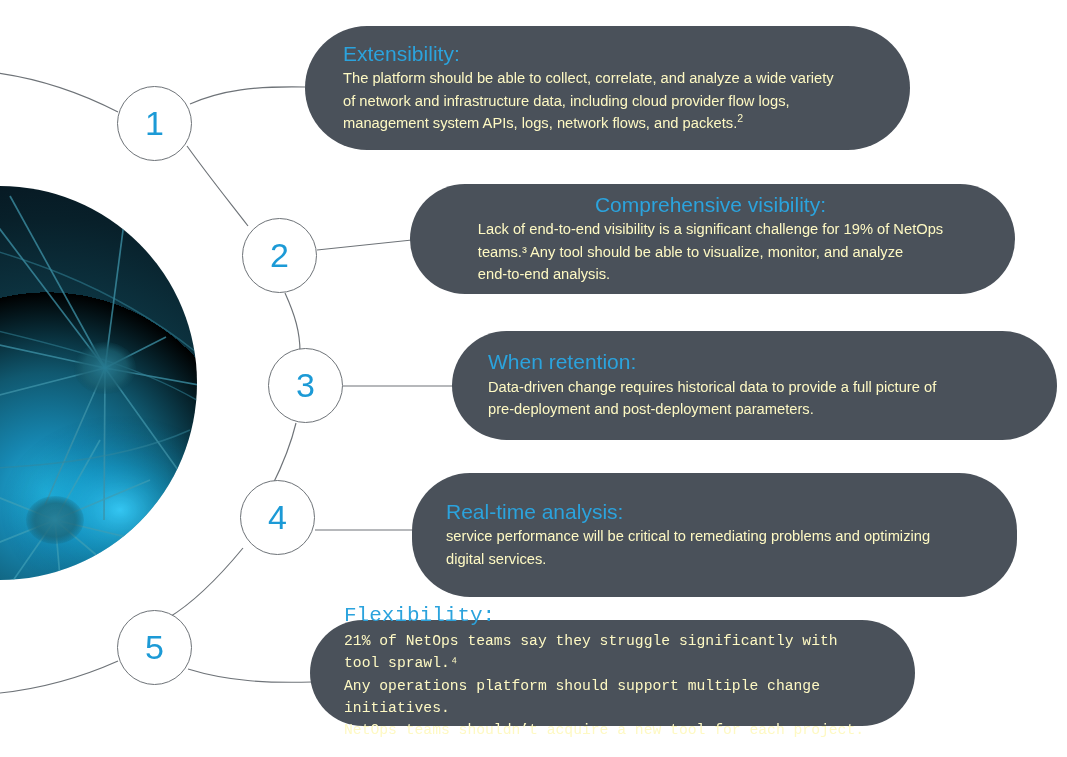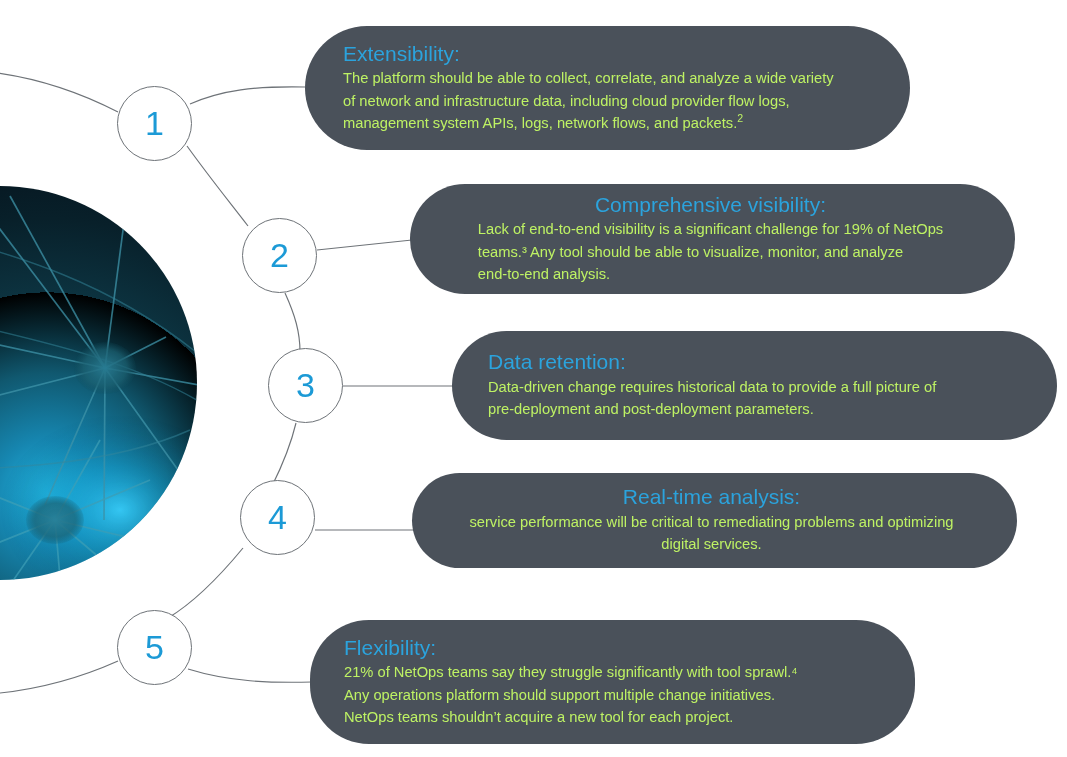--- a/index.html
+++ b/index.html
@@ -66,37 +66,37 @@
   }
   .card-title {
     color: #2ba3dd;
     font-size: 21px;
     line-height: 1.12;
     font-weight: 400;
     margin-bottom: 2px;
     white-space: nowrap;
   }
   .card-body {
-    color: #bef264;
+    color: #fef9c3;
     font-size: 14.7px;
     line-height: 1.52;
     font-weight: 400;
   }
   .card-body sup {
     font-size: 0.72em;
     vertical-align: super;
     line-height: 0;
   }
 
   
   #card-1 { left: 305px; top: 26px;  width: 605px; height: 124px; border-radius: 62px; padding: 0 40px 0 38px; }
   #card-2 { left: 410px; top: 184px; width: 605px; height: 110px; border-radius: 55px; padding: 0 40px 0 36px; align-items: center; }
   #card-3 { left: 452px; top: 331px; width: 605px; height: 109px; border-radius: 55px; padding: 0 40px 0 36px; }
-  #card-4 { left: 412px; top: 473px; width: 605px; height: 95px; border-radius: 58px; padding: 0 40px 0 34px; text-align: center; }
-  #card-5 { left: 310px; top: 620px; width: 605px; height: 124px; border-radius: 59px; padding: 0 40px 0 34px; }
+  #card-4 { left: 412px; top: 473px; width: 605px; height: 124px; border-radius: 58px; padding: 0 40px 0 34px; }
+  #card-5 { left: 310px; top: 620px; width: 605px; height: 106px; border-radius: 59px; padding: 0 40px 0 34px; font-family: Liberation Mono, monospace; }
 
   #circle-1 { left: 117px; top: 86px; }
   #circle-2 { left: 242px; top: 218px; }
   #circle-3 { left: 268px; top: 348px; }
   #circle-4 { left: 240px; top: 480px; }
   #circle-5 { left: 117px; top: 610px; }
 </style>
 </head>
 <body>
 
@@ -223,21 +223,21 @@
   <div class="card" id="card-2">
     <div class="card-title">Comprehensive visibility:</div>
     <div class="card-body">
       <div>Lack of end-to-end visibility is a significant challenge for 19% of NetOps</div>
       <div>teams.³ Any tool should be able to visualize, monitor, and analyze</div>
       <div>end-to-end analysis.</div>
     </div>
   </div>
 
   <div class="card" id="card-3">
-    <div class="card-title">Data retention:</div>
+    <div class="card-title">When retention:</div>
     <div class="card-body">
       <div>Data-driven change requires historical data to provide a full picture of</div>
       <div>pre-deployment and post-deployment parameters.</div>
     </div>
   </div>
 
   <div class="card" id="card-4">
     <div class="card-title">Real-time analysis:</div>
     <div class="card-body">
       <div>service performance will be critical to remediating problems and optimizing</div>

